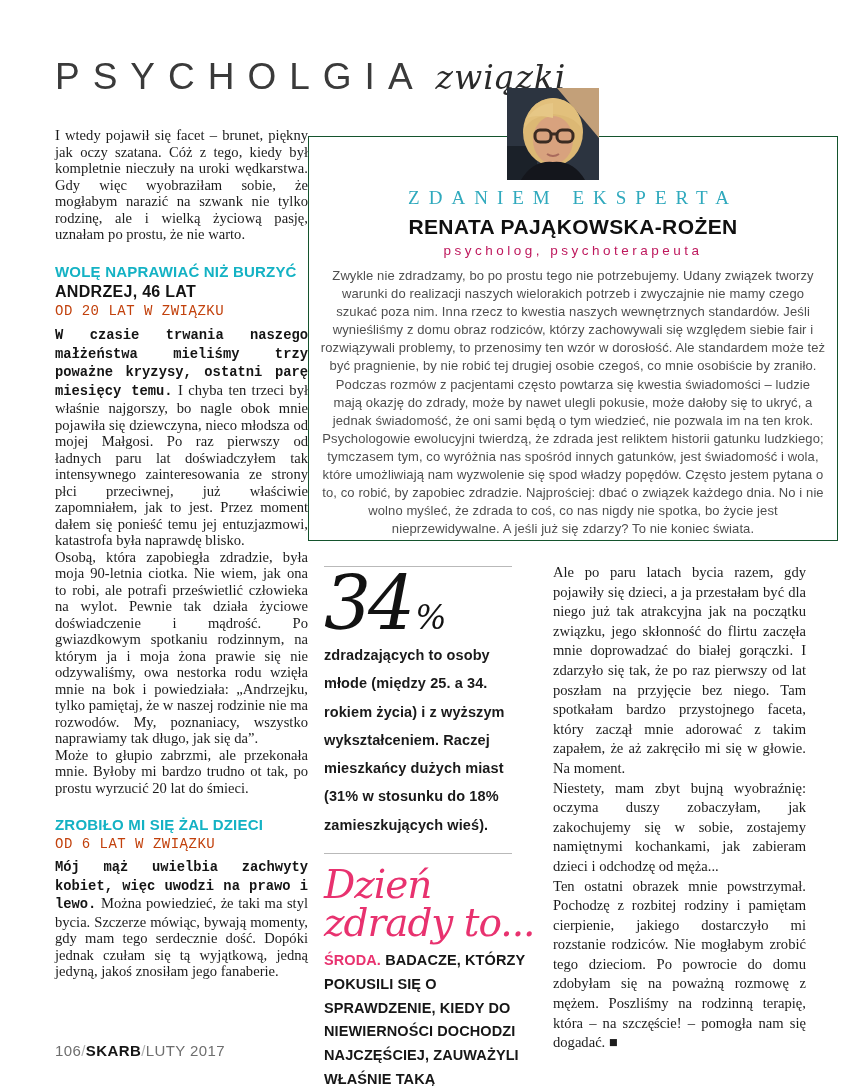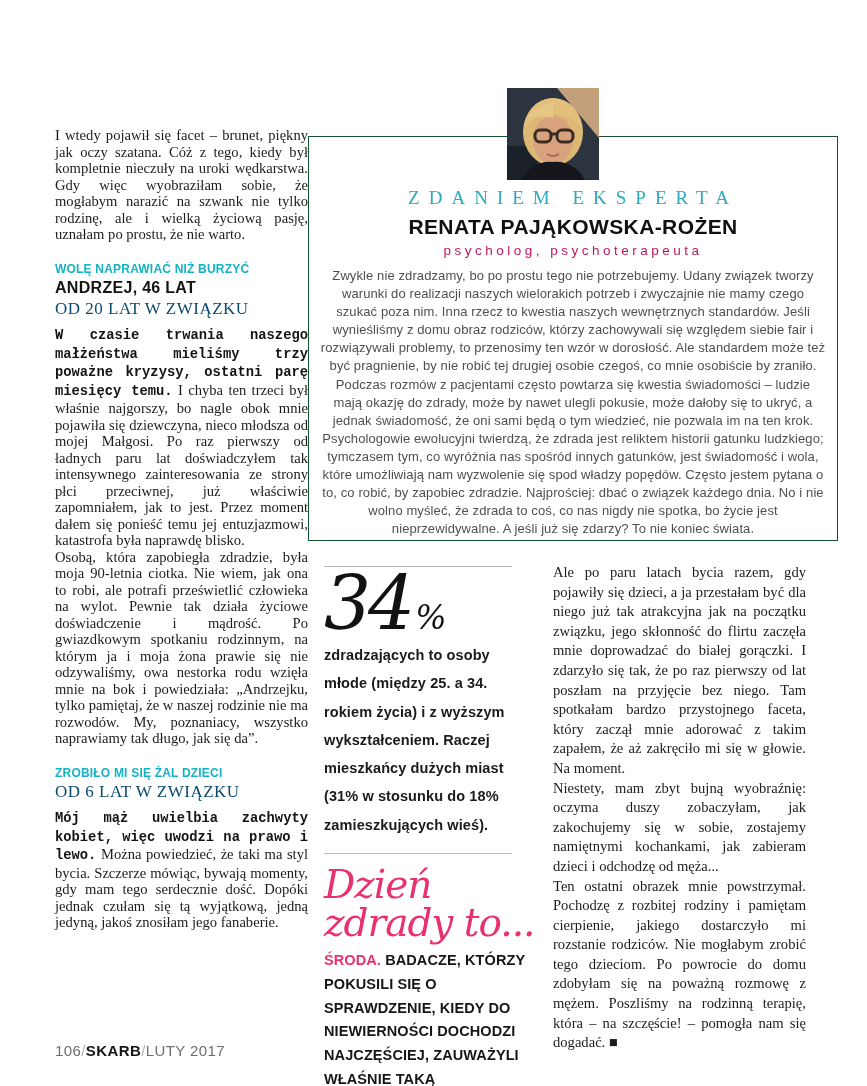--- a/index.html
+++ b/index.html
@@ -14,26 +14,26 @@
   .mag-title { font-family:"Liberation Sans", sans-serif; font-weight:300; font-size:37px;
                letter-spacing:13px; color:#3a3a3a; }
   .mag-sub { font-family:"DejaVu Serif", serif; font-style:italic; font-size:33px;
              color:#2a2a2a; margin-left:10px; letter-spacing:1px; }
 
   
   .col-left { position:absolute; left:55px; top:127px; width:253px; }
   .serif { font-family:"Liberation Serif", serif; font-size:14.6px; line-height:16.5px;
            text-align:justify; color:#1c1c1c; }
   .gap { margin-top:19px; }
-  .head-teal { font-family:"Liberation Sans", sans-serif; font-weight:bold; font-size:12px;
+  .head-teal { font-family:"Liberation Sans", sans-serif; font-weight:bold; font-size:15px;
                line-height:1.3; color:#14b2c4; letter-spacing:0.2px; }
   .head-name { font-family:"Liberation Sans", sans-serif; font-weight:bold; font-size:16px;
                line-height:1.32; color:#141414; letter-spacing:0.3px; }
-  .head-dur  { font-family:Liberation Serif, serif; font-size:17px; line-height:1.35;
-               color:#0c4a6e; letter-spacing:0.5px; margin-bottom:5px; }
+  .head-dur  { font-family:Liberation Mono, monospace; font-size:14px; line-height:1.35;
+               color:#c2410c; letter-spacing:0.5px; margin-bottom:5px; }
   .lead { font-family:Liberation Mono, monospace; font-weight:bold; font-size:13.8px;
           line-height:16.5px; color:#141414; }
 
   
   .expert-box { position:absolute; left:308px; top:136px; width:530px; height:405px;
                 border:1px solid #14532d; background:#ffffff; }
   .expert-photo { position:absolute; left:198px; top:-49px; width:92px; height:92px; display:block; }
   .kicker { margin-top:50px; text-align:center; font-family:"Liberation Serif", serif;
             font-size:19px; letter-spacing:9px; color:#2fa9bd; }
   .expert-name { text-align:center; font-family:"Liberation Sans", sans-serif; font-weight:bold;
@@ -69,30 +69,35 @@
   .footer { position:absolute; left:55px; top:1042px; font-family:"Liberation Sans", sans-serif;
             font-size:15px; color:#6e6e6e; letter-spacing:0.4px; }
   .footer .mag { font-weight:bold; color:#151515; }
   .footer .sep { color:#b2b2b2; }
 </style>
 </head>
 <body>
 
 <div class="page">
 
+  <div class="mag-header">
+    <span class="mag-title">PSYCHOLGIA</span>
+    <span class="mag-sub">związki</span>
+  </div>
 
   <div class="col-left">
     <p class="serif">I wtedy pojawił się facet – brunet, piękny jak oczy szatana. Cóż z tego, kiedy był kompletnie nieczuły na uroki wędkarstwa. Gdy więc wyobraziłam sobie, że mogłabym narazić na szwank nie tylko rodzinę, ale i wielką życiową pasję, uznałam po prostu, że nie warto.</p>
 
     <div class="gap">
       <div class="head-teal">WOLĘ NAPRAWIAĆ NIŻ BURZYĆ</div>
       <div class="head-name">ANDRZEJ, 46 LAT</div>
       <div class="head-dur">OD 20 LAT W ZWIĄZKU</div>
       <p class="serif"><span class="lead">W czasie trwania naszego małżeństwa mieliśmy trzy poważne kryzysy, ostatni parę miesięcy temu.</span><span> I chyba ten trzeci był właśnie najgorszy, bo nagle obok mnie pojawiła się dziewczyna, nieco młodsza od mojej Małgosi. Po raz pierwszy od ładnych paru lat doświadczyłem tak intensywnego zainteresowania ze strony płci przeciwnej, już właściwie zapomniałem, jak to jest. Przez moment dałem się ponieść temu jej entuzjazmowi, katastrofa była naprawdę blisko.</span></p>
       <p class="serif">Osobą, która zapobiegła zdradzie, była moja 90-letnia ciotka. Nie wiem, jak ona to robi, ale potrafi prześwietlić człowieka na wylot. Pewnie tak działa życiowe doświadczenie i mądrość. Po gwiazdkowym spotkaniu rodzinnym, na którym ja i moja żona prawie się nie odzywaliśmy, owa nestorka rodu wzięła mnie na bok i powiedziała: „Andrzejku, tylko pamiętaj, że w naszej rodzinie nie ma rozwodów. My, poznaniacy, wszystko naprawiamy tak długo, jak się da”.</p>
+      <p class="serif">Może to głupio zabrzmi, ale przekonała mnie. Byłoby mi bardzo trudno ot tak, po prostu wyrzucić 20 lat do śmieci.</p>
     </div>
 
     <div class="gap">
       <div class="head-teal">ZROBIŁO MI SIĘ ŻAL DZIECI</div>
       <div class="head-dur">OD 6 LAT W ZWIĄZKU</div>
       <p class="serif"><span class="lead">Mój mąż uwielbia zachwyty kobiet, więc uwodzi na prawo i lewo.</span><span> Można powiedzieć, że taki ma styl bycia. Szczerze mówiąc, bywają momenty, gdy mam tego serdecznie dość. Dopóki jednak czułam się tą wyjątkową, jedną jedyną, jakoś znosiłam jego fanaberie.</span></p>
     </div>
   </div>
 
   <div class="expert-box">

